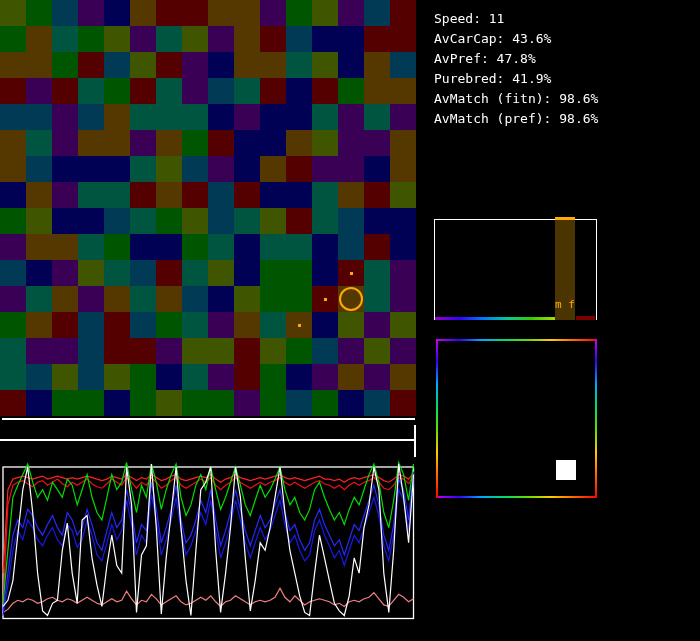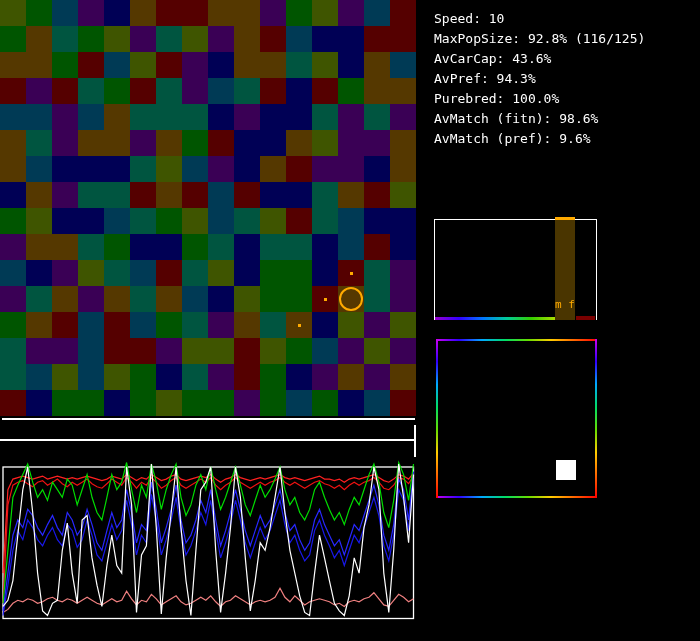--- a/index.html
+++ b/index.html
@@ -345,27 +345,26 @@
       <polyline points="3.0,157.4 7.9,154.4 12.9,148.3 17.8,145.3 22.8,146.8 27.7,143.8 32.7,145.3 37.6,148.3 42.6,146.8 47.5,143.8 52.5,142.3 57.4,145.3 62.3,146.8 67.3,143.8 72.2,145.3 77.2,148.3 82.1,145.3 87.1,142.3 92.0,145.3 97.0,148.3 101.9,149.9 106.9,146.8 111.8,143.8 116.8,146.8 121.7,145.3 126.6,136.2 131.6,143.8 136.5,149.9 141.5,145.3 146.4,146.8 151.4,139.3 156.3,143.8 161.3,149.9 166.2,146.8 171.2,143.8 176.1,140.8 181.0,146.8 186.0,149.9 190.9,148.3 195.9,145.3 200.8,142.3 205.8,145.3 210.7,140.8 215.7,146.8 220.6,151.4 225.6,146.8 230.5,145.3 235.5,140.8 240.4,143.8 245.3,146.8 250.3,149.9 255.2,146.8 260.2,145.3 265.1,146.8 270.1,145.3 275.0,142.3 280.0,133.2 284.9,142.3 289.9,146.8 294.8,140.8 299.7,145.3 304.7,149.9 309.6,146.8 314.6,145.3 319.5,143.8 324.5,145.3 329.4,146.8 334.4,149.9 339.3,148.3 344.3,151.4 349.2,146.8 354.2,145.3 359.1,146.8 364.0,143.8 369.0,142.3 373.9,137.7 378.9,143.8 383.8,149.9 388.8,151.4 393.7,145.3 398.7,139.3 403.6,142.3 408.6,146.8 413.5,143.8" fill="none" stroke="#f08080" stroke-width="1.2"></polyline>
       <polyline points="3.0,148.3 7.9,49.9 12.9,30.2 17.8,27.2 22.8,25.6 27.7,28.7 32.7,31.7 37.6,27.2 42.6,25.6 47.5,30.2 52.5,27.2 57.4,24.1 62.3,28.7 67.3,31.7 72.2,27.2 77.2,30.2 82.1,27.2 87.1,24.1 92.0,28.7 97.0,31.7 101.9,33.2 106.9,28.7 111.8,24.1 116.8,27.2 121.7,30.2 126.6,22.6 131.6,27.2 136.5,33.2 141.5,27.2 146.4,30.2 151.4,22.6 156.3,27.2 161.3,33.2 166.2,30.2 171.2,25.6 176.1,22.6 181.0,30.2 186.0,33.2 190.9,30.2 195.9,27.2 200.8,24.1 205.8,27.2 210.7,22.6 215.7,30.2 220.6,34.7 225.6,30.2 230.5,27.2 235.5,22.6 240.4,27.2 245.3,30.2 250.3,33.2 255.2,30.2 260.2,27.2 265.1,30.2 270.1,27.2 275.0,25.6 280.0,22.6 284.9,27.2 289.9,30.2 294.8,27.2 299.7,30.2 304.7,33.2 309.6,30.2 314.6,27.2 319.5,25.6 324.5,28.7 329.4,30.2 334.4,33.2 339.3,30.2 344.3,34.7 349.2,30.2 354.2,27.2 359.1,30.2 364.0,27.2 369.0,25.6 373.9,22.6 378.9,27.2 383.8,33.2 388.8,34.7 393.7,30.2 398.7,22.6 403.6,24.1 408.6,28.7 413.5,21.1" fill="none" stroke="#ee1111" stroke-width="1.2"></polyline>
       <polyline points="3.0,118.1 7.9,34.7 12.9,24.1 17.8,22.6 22.8,21.1 27.7,22.6 32.7,24.1 37.6,22.6 42.6,21.1 47.5,24.1 52.5,22.6 57.4,21.1 62.3,22.6 67.3,24.1 72.2,22.6 77.2,24.1 82.1,22.6 87.1,21.1 92.0,22.6 97.0,24.1 101.9,25.6 106.9,24.1 111.8,21.1 116.8,22.6 121.7,24.1 126.6,19.6 131.6,22.6 136.5,25.6 141.5,22.6 146.4,24.1 151.4,19.6 156.3,22.6 161.3,25.6 166.2,24.1 171.2,21.1 176.1,19.6 181.0,24.1 186.0,25.6 190.9,24.1 195.9,22.6 200.8,21.1 205.8,22.6 210.7,19.6 215.7,24.1 220.6,27.2 225.6,24.1 230.5,22.6 235.5,19.6 240.4,22.6 245.3,24.1 250.3,25.6 255.2,24.1 260.2,22.6 265.1,24.1 270.1,22.6 275.0,21.1 280.0,19.6 284.9,22.6 289.9,24.1 294.8,22.6 299.7,24.1 304.7,25.6 309.6,24.1 314.6,22.6 319.5,21.1 324.5,24.1 329.4,24.1 334.4,25.6 339.3,24.1 344.3,27.2 349.2,24.1 354.2,22.6 359.1,24.1 364.0,22.6 369.0,21.1 373.9,19.6 378.9,22.6 383.8,25.6 388.8,27.2 393.7,24.1 398.7,19.6 403.6,21.1 408.6,24.1 413.5,18.1" fill="none" stroke="#ff2020" stroke-width="1.2"></polyline>
       <polyline points="3.0,160.5 7.9,130.2 12.9,95.3 17.8,75.6 22.8,84.7 27.7,65.0 32.7,72.6 37.6,84.7 42.6,90.8 47.5,80.2 52.5,72.6 57.4,84.7 62.3,90.8 67.3,69.6 72.2,75.6 77.2,92.3 82.1,84.7 87.1,65.0 92.0,80.2 97.0,99.9 101.9,105.9 106.9,87.8 111.8,69.6 116.8,84.7 121.7,75.6 126.6,45.3 131.6,69.6 136.5,99.9 141.5,80.2 146.4,87.8 151.4,39.3 156.3,65.0 161.3,99.9 166.2,84.7 171.2,65.0 176.1,42.3 181.0,75.6 186.0,99.9 190.9,90.8 195.9,75.6 200.8,57.5 205.8,69.6 210.7,45.3 215.7,75.6 220.6,102.9 225.6,87.8 230.5,69.6 235.5,45.3 240.4,65.0 245.3,87.8 250.3,102.9 255.2,87.8 260.2,72.6 265.1,84.7 270.1,75.6 275.0,60.5 280.0,45.3 284.9,69.6 289.9,87.8 294.8,80.2 299.7,95.3 304.7,105.9 309.6,99.9 314.6,75.6 319.5,65.0 324.5,80.2 329.4,90.8 334.4,102.9 339.3,95.3 344.3,110.5 349.2,95.3 354.2,80.2 359.1,87.8 364.0,72.6 369.0,57.5 373.9,42.3 378.9,60.5 383.8,90.8 388.8,105.9 393.7,80.2 398.7,34.7 403.6,45.3 408.6,75.6 413.5,22.6" fill="none" stroke="#1818e8" stroke-width="1.2"></polyline>
       <polyline points="3.0,155.9 7.9,118.1 12.9,80.2 17.8,65.0 22.8,72.6 27.7,54.4 32.7,60.5 37.6,72.6 42.6,80.2 47.5,69.6 52.5,60.5 57.4,72.6 62.3,80.2 67.3,57.5 72.2,65.0 77.2,80.2 82.1,72.6 87.1,54.4 92.0,69.6 97.0,87.8 101.9,95.3 106.9,75.6 111.8,57.5 116.8,72.6 121.7,65.0 126.6,34.7 131.6,57.5 136.5,87.8 141.5,69.6 146.4,75.6 151.4,27.2 156.3,54.4 161.3,87.8 166.2,72.6 171.2,54.4 176.1,30.2 181.0,65.0 186.0,87.8 190.9,80.2 195.9,65.0 200.8,45.3 205.8,57.5 210.7,34.7 215.7,65.0 220.6,90.8 225.6,75.6 230.5,57.5 235.5,34.7 240.4,54.4 245.3,75.6 250.3,90.8 255.2,75.6 260.2,60.5 265.1,72.6 270.1,65.0 275.0,49.9 280.0,34.7 284.9,57.5 289.9,75.6 294.8,69.6 299.7,84.7 304.7,95.3 309.6,87.8 314.6,65.0 319.5,54.4 324.5,69.6 329.4,80.2 334.4,90.8 339.3,84.7 344.3,99.9 349.2,84.7 354.2,69.6 359.1,75.6 364.0,60.5 369.0,45.3 373.9,30.2 378.9,49.9 383.8,80.2 388.8,95.3 393.7,69.6 398.7,24.1 403.6,34.7 408.6,65.0 413.5,16.5" fill="none" stroke="#2828ff" stroke-width="1.2"></polyline>
       <polyline points="3.0,148.3 7.9,95.3 12.9,42.3 17.8,30.2 22.8,19.6 27.7,9.0 32.7,27.2 37.6,42.3 42.6,34.7 47.5,45.3 52.5,27.2 57.4,34.7 62.3,42.3 67.3,24.1 72.2,30.2 77.2,49.9 82.1,34.7 87.1,19.6 92.0,42.3 97.0,57.5 101.9,65.0 106.9,42.3 111.8,19.6 116.8,34.7 121.7,27.2 126.6,7.5 131.6,34.7 136.5,57.5 141.5,30.2 146.4,42.3 151.4,9.0 156.3,27.2 161.3,54.4 166.2,34.7 171.2,19.6 176.1,9.0 181.0,42.3 186.0,60.5 190.9,49.9 195.9,30.2 200.8,19.6 205.8,34.7 210.7,12.0 215.7,34.7 220.6,54.4 225.6,42.3 230.5,27.2 235.5,12.0 240.4,30.2 245.3,49.9 250.3,60.5 255.2,45.3 260.2,30.2 265.1,42.3 270.1,34.7 275.0,24.1 280.0,12.0 284.9,34.7 289.9,49.9 294.8,42.3 299.7,57.5 304.7,65.0 309.6,54.4 314.6,34.7 319.5,27.2 324.5,42.3 329.4,54.4 334.4,65.0 339.3,57.5 344.3,69.6 349.2,54.4 354.2,42.3 359.1,49.9 364.0,34.7 369.0,19.6 373.9,9.0 378.9,27.2 383.8,57.5 388.8,72.6 393.7,45.3 398.7,7.5 403.6,19.6 408.6,45.3 413.5,9.0" fill="none" stroke="#00dd00" stroke-width="1.2"></polyline>
       <polyline points="3.0,151.4 7.9,145.3 12.9,125.6 17.8,80.2 22.8,34.7 27.7,12.0 32.7,57.5 37.6,118.1 42.6,155.9 47.5,160.5 52.5,148.3 57.4,145.3 62.3,95.3 67.3,68.1 72.2,118.1 77.2,148.3 82.1,65.0 87.1,60.5 92.0,102.9 97.0,130.2 101.9,151.4 106.9,110.5 111.8,80.2 116.8,110.5 121.7,118.1 126.6,12.0 131.6,49.9 136.5,157.4 141.5,99.9 146.4,90.8 151.4,9.0 156.3,72.6 161.3,159.0 166.2,102.9 171.2,57.5 176.1,12.0 181.0,72.6 186.0,125.6 190.9,160.5 195.9,95.3 200.8,34.7 205.8,27.2 210.7,12.0 215.7,95.3 220.6,157.4 225.6,118.1 230.5,72.6 235.5,12.0 240.4,42.3 245.3,102.9 250.3,155.9 255.2,125.6 260.2,87.8 265.1,95.3 270.1,72.6 275.0,42.3 280.0,12.0 284.9,57.5 289.9,95.3 294.8,118.1 299.7,140.8 304.7,157.4 309.6,160.5 314.6,118.1 319.5,80.2 324.5,102.9 329.4,125.6 334.4,148.3 339.3,155.9 344.3,160.5 349.2,140.8 354.2,102.9 359.1,118.1 364.0,72.6 369.0,49.9 373.9,12.0 378.9,34.7 383.8,118.1 388.8,157.4 393.7,95.3 398.7,9.0 403.6,42.3 408.6,87.8 413.5,19.6" fill="none" stroke="#ffffff" stroke-width="1.2"></polyline>
     </svg>
 
   <div class="stats">
-    <div class="stat-line">Speed: 10</div>
-    <div class="stat-line">MaxPopSize: 92.8% (116/125)</div>
+    <div class="stat-line">Speed: 11</div>
     <div class="stat-line">AvCarCap: 43.6%</div>
-    <div class="stat-line">AvPref: 94.3%</div>
-    <div class="stat-line">Purebred: 100.0%</div>
+    <div class="stat-line">AvPref: 47.8%</div>
+    <div class="stat-line">Purebred: 41.9%</div>
     <div class="stat-line">AvMatch (fitn): 98.6%</div>
-    <div class="stat-line">AvMatch (pref): 9.6%</div>
+    <div class="stat-line">AvMatch (pref): 98.6%</div>
   </div>
 
   <div class="histo">
     <div class="edge-top"></div>
     <div class="edge-left"></div>
     <div class="edge-right"></div>
     <div class="histo-bar" style="background: rgb(74, 53, 0);"></div>
     <div class="histo-cap" style="background: rgb(255, 170, 0);"></div>
     <div class="histo-label" style="color: rgb(255, 170, 0);">m f</div>
     <div class="histo-red" style="background: rgb(122, 0, 0);"></div>

